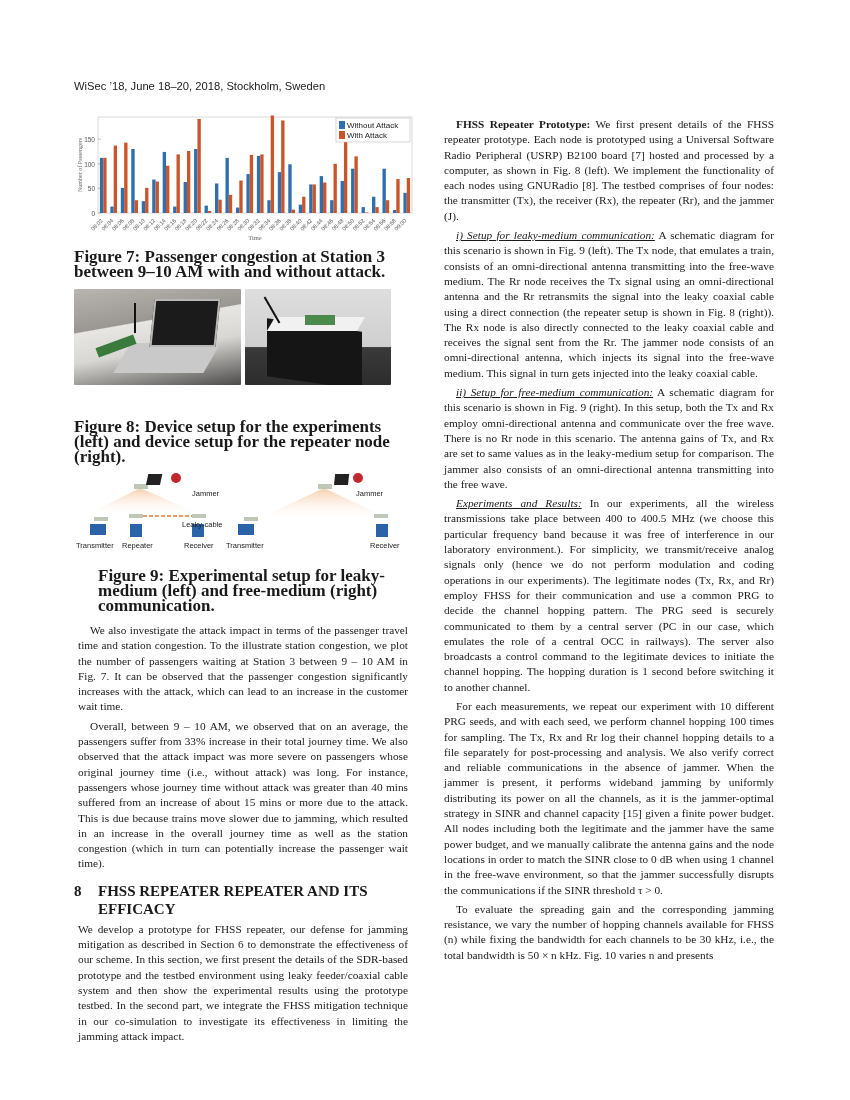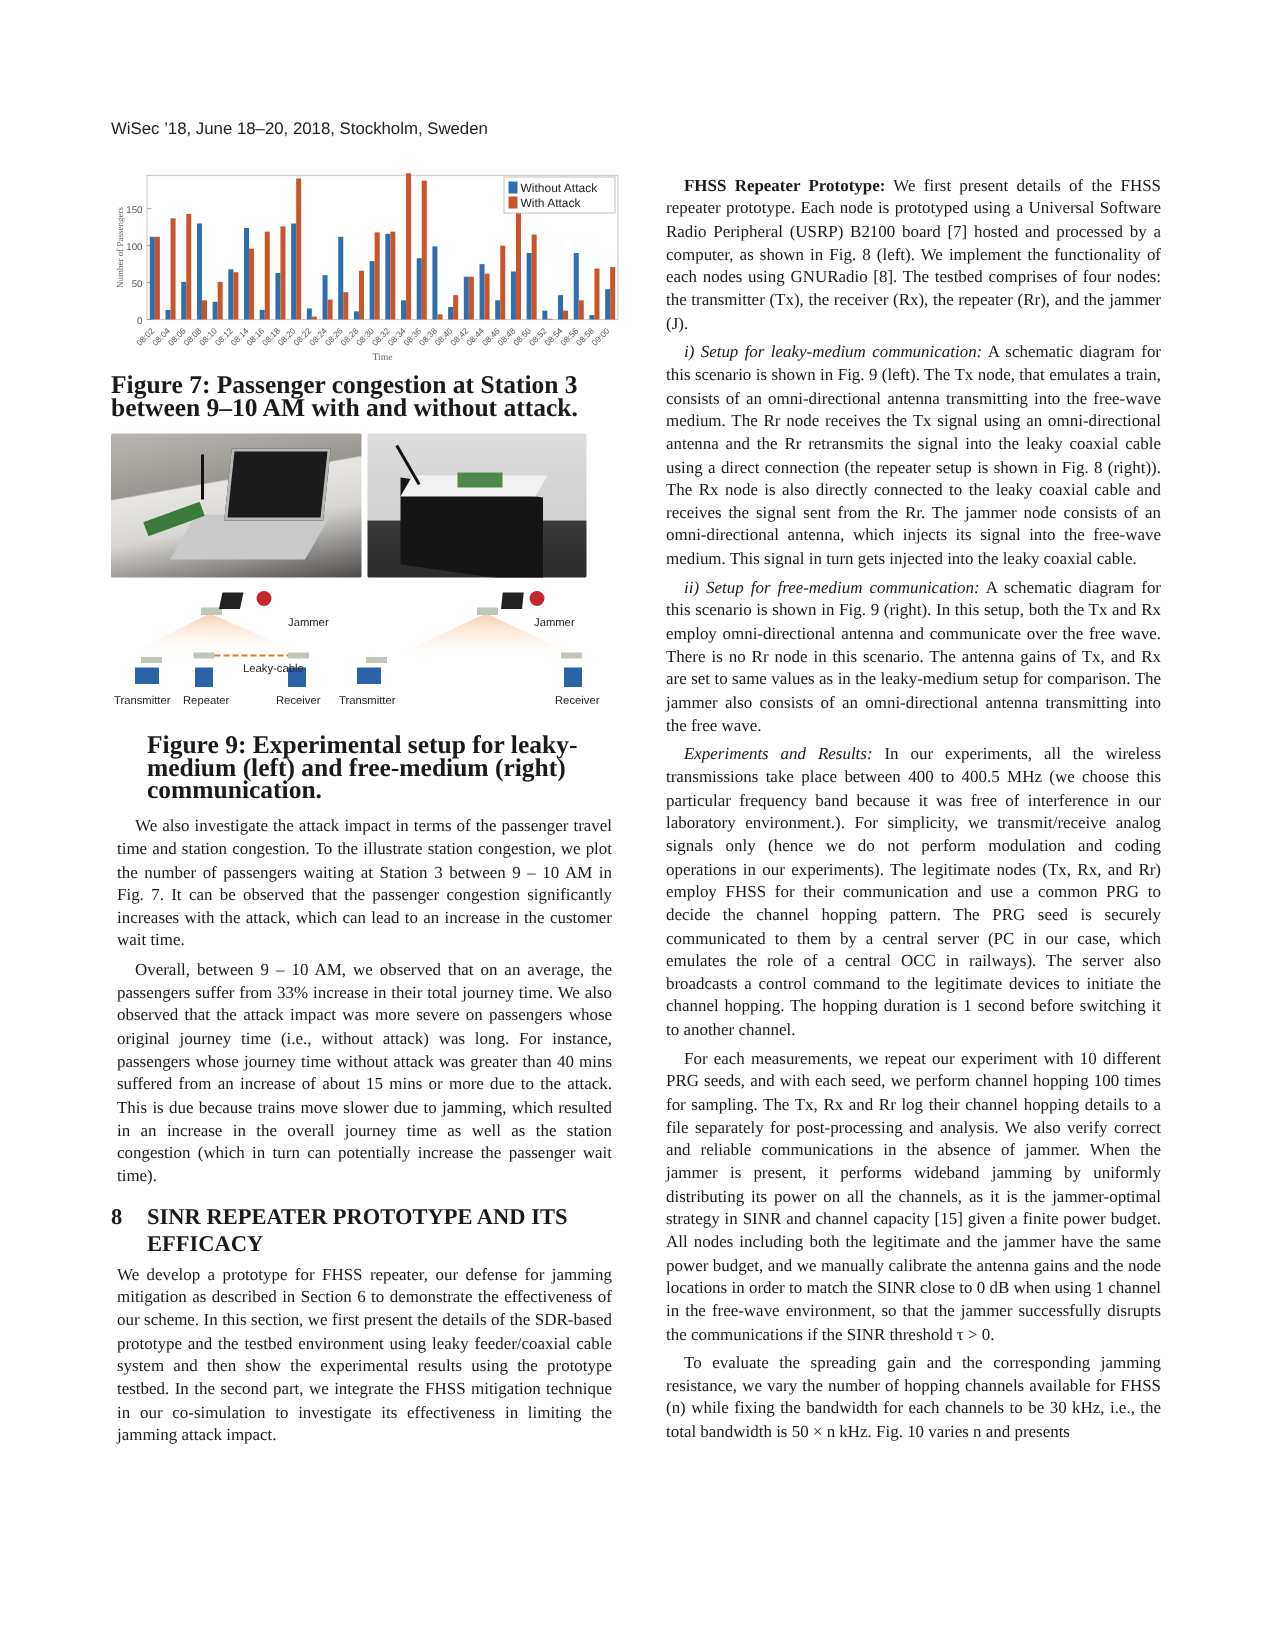--- a/index.html
+++ b/index.html
@@ -24,21 +24,21 @@
   .box { position: absolute; left: 22px; top: 36px; width: 95px; height: 58px; background: #151515; transform: skewY(8deg); }
   .box-top { position: absolute; left: 26px; top: 28px; width: 90px; height: 14px; background: #f1f1f1; transform: skewX(-30deg); }
   .board2 { position: absolute; left: 60px; top: 26px; width: 30px; height: 10px; background: #4c8a4c; }
   .diagram { position: relative; height: 88px; margin-top: 10px; font-family: Liberation Sans, sans-serif; font-size: 7.5px; color: #222; }
   .diagram .lbl { position: absolute; }
   h2 { font-size: 15px; font-weight: bold; margin: 10px 0 4px 0; line-height: 18px; text-align: left; display: flex; }
   h2 .num { width: 24px; flex: none; }
   p { margin: 4px; }
   p.indent { text-indent: 12px; }
   .runin { font-weight: bold; }
-  .it { font-style: italic; }
+  .it { font-style: italic; text-decoration: underline; }
 </style>
 </head>
 <body>
 
 <div class="header">
   <span>WiSec ’18, June 18–20, 2018, Stockholm, Sweden</span>
 </div>
 
 <div class="col left">
   <div class="chart">
@@ -160,20 +160,21 @@
       <div class="board"></div>
       <div class="antenna" style="left:60px;top:14px;"></div>
     </div>
     <div class="photo right">
       <div class="box"></div>
       <div class="box-top"></div>
       <div class="board2"></div>
       <div class="antenna" style="left:26px;top:6px;transform:rotate(-30deg);"></div>
     </div>
   </div>
+  <div class="caption" style="margin-top:34px;">Figure 8: Device setup for the experiments (left) and device setup for the repeater node (right).</div>
 
   <div class="diagram">
     <svg width="340" height="88" style="position:absolute;left:0;top:-8px;">
       <defs>
         <linearGradient id="beam" x1="0" y1="0" x2="0" y2="1">
           <stop offset="0" stop-color="#f6c9a4" stop-opacity="0.9"></stop>
           <stop offset="1" stop-color="#ffffff" stop-opacity="0"></stop>
         </linearGradient>
       </defs>
       <polygon points="66,22 10,50 130,50" fill="url(#beam)"></polygon>
@@ -191,35 +192,35 @@
       <line x1="69" y1="50" x2="120" y2="50" stroke="#e0792e" stroke-width="1.3" stroke-dasharray="4,2"></line>
       <rect x="118" y="48" width="14" height="4" fill="#bfc7b8"></rect>
       <rect x="118" y="58" width="12" height="13" fill="#2b63a8"></rect>
       <rect x="170" y="51" width="14" height="4" fill="#bfc7b8"></rect>
       <rect x="164" y="58" width="16" height="11" fill="#2b63a8"></rect>
       <rect x="300" y="48" width="14" height="4" fill="#bfc7b8"></rect>
       <rect x="302" y="58" width="12" height="13" fill="#2b63a8"></rect>
     </svg>
     <span class="lbl" style="left:118px;top:12px;">Jammer</span>
     <span class="lbl" style="left:282px;top:12px;">Jammer</span>
-    <span class="lbl" style="left:88px;top:43px;">Leaky-cable</span>
+    <span class="lbl" style="left:108px;top:43px;">Leaky-cable</span>
     <span class="lbl" style="left:2px;top:64px;">Transmitter</span>
     <span class="lbl" style="left:48px;top:64px;">Repeater</span>
     <span class="lbl" style="left:110px;top:64px;">Receiver</span>
     <span class="lbl" style="left:152px;top:64px;">Transmitter</span>
     <span class="lbl" style="left:296px;top:64px;">Receiver</span>
   </div>
   <div class="caption" style="margin-top:6px;margin-left:24px;">Figure 9: Experimental setup for leaky-medium (left) and free-medium (right) communication.</div>
 
   <p class="indent">We also investigate the attack impact in terms of the passenger travel time and station congestion. To the illustrate station congestion, we plot the number of passengers waiting at Station 3 between 9 – 10 AM in Fig. 7. It can be observed that the passenger congestion significantly increases with the attack, which can lead to an increase in the customer wait time.</p>
   <p class="indent">Overall, between 9 – 10 AM, we observed that on an average, the passengers suffer from 33% increase in their total journey time. We also observed that the attack impact was more severe on passengers whose original journey time (i.e., without attack) was long. For instance, passengers whose journey time without attack was greater than 40 mins suffered from an increase of about 15 mins or more due to the attack. This is due because trains move slower due to jamming, which resulted in an increase in the overall journey time as well as the station congestion (which in turn can potentially increase the passenger wait time).</p>
 
   <h2>
     <span class="num">8</span>
-    <span>SINR REPEATER PROTOTYPE AND ITS EFFICACY</span>
+    <span>FHSS REPEATER REPEATER AND ITS EFFICACY</span>
   </h2>
   <p>We develop a prototype for FHSS repeater, our defense for jamming mitigation as described in Section 6 to demonstrate the effectiveness of our scheme. In this section, we first present the details of the SDR-based prototype and the testbed environment using leaky feeder/coaxial cable system and then show the experimental results using the prototype testbed. In the second part, we integrate the FHSS mitigation technique in our co-simulation to investigate its effectiveness in limiting the jamming attack impact.</p>
 </div>
 
 <div class="col right">
   <p class="indent"><span class="runin">FHSS Repeater Prototype:</span><span> We first present details of the FHSS repeater prototype. Each node is prototyped using a Universal Software Radio Peripheral (USRP) B2100 board [7] hosted and processed by a computer, as shown in Fig. 8 (left). We implement the functionality of each nodes using GNURadio [8]. The testbed comprises of four nodes: the transmitter (Tx), the receiver (Rx), the repeater (Rr), and the jammer (J).</span></p>
   <p class="indent"><span class="it">i) Setup for leaky-medium communication:</span><span> A schematic diagram for this scenario is shown in Fig. 9 (left). The Tx node, that emulates a train, consists of an omni-directional antenna transmitting into the free-wave medium. The Rr node receives the Tx signal using an omni-directional antenna and the Rr retransmits the signal into the leaky coaxial cable using a direct connection (the repeater setup is shown in Fig. 8 (right)). The Rx node is also directly connected to the leaky coaxial cable and receives the signal sent from the Rr. The jammer node consists of an omni-directional antenna, which injects its signal into the free-wave medium. This signal in turn gets injected into the leaky coaxial cable.</span></p>
   <p class="indent"><span class="it">ii) Setup for free-medium communication:</span><span> A schematic diagram for this scenario is shown in Fig. 9 (right). In this setup, both the Tx and Rx employ omni-directional antenna and communicate over the free wave. There is no Rr node in this scenario. The antenna gains of Tx, and Rx are set to same values as in the leaky-medium setup for comparison. The jammer also consists of an omni-directional antenna transmitting into the free wave.</span></p>
   <p class="indent"><span class="it">Experiments and Results:</span><span> In our experiments, all the wireless transmissions take place between 400 to 400.5 MHz (we choose this particular frequency band because it was free of interference in our laboratory environment.). For simplicity, we transmit/receive analog signals only (hence we do not perform modulation and coding operations in our experiments). The legitimate nodes (Tx, Rx, and Rr) employ FHSS for their communication and use a common PRG to decide the channel hopping pattern. The PRG seed is securely communicated to them by a central server (PC in our case, which emulates the role of a central OCC in railways). The server also broadcasts a control command to the legitimate devices to initiate the channel hopping. The hopping duration is 1 second before switching it to another channel.</span></p>
   <p class="indent">For each measurements, we repeat our experiment with 10 different PRG seeds, and with each seed, we perform channel hopping 100 times for sampling. The Tx, Rx and Rr log their channel hopping details to a file separately for post-processing and analysis. We also verify correct and reliable communications in the absence of jammer. When the jammer is present, it performs wideband jamming by uniformly distributing its power on all the channels, as it is the jammer-optimal strategy in SINR and channel capacity [15] given a finite power budget. All nodes including both the legitimate and the jammer have the same power budget, and we manually calibrate the antenna gains and the node locations in order to match the SINR close to 0 dB when using 1 channel in the free-wave environment, so that the jammer successfully disrupts the communications if the SINR threshold τ &gt; 0.</p>

